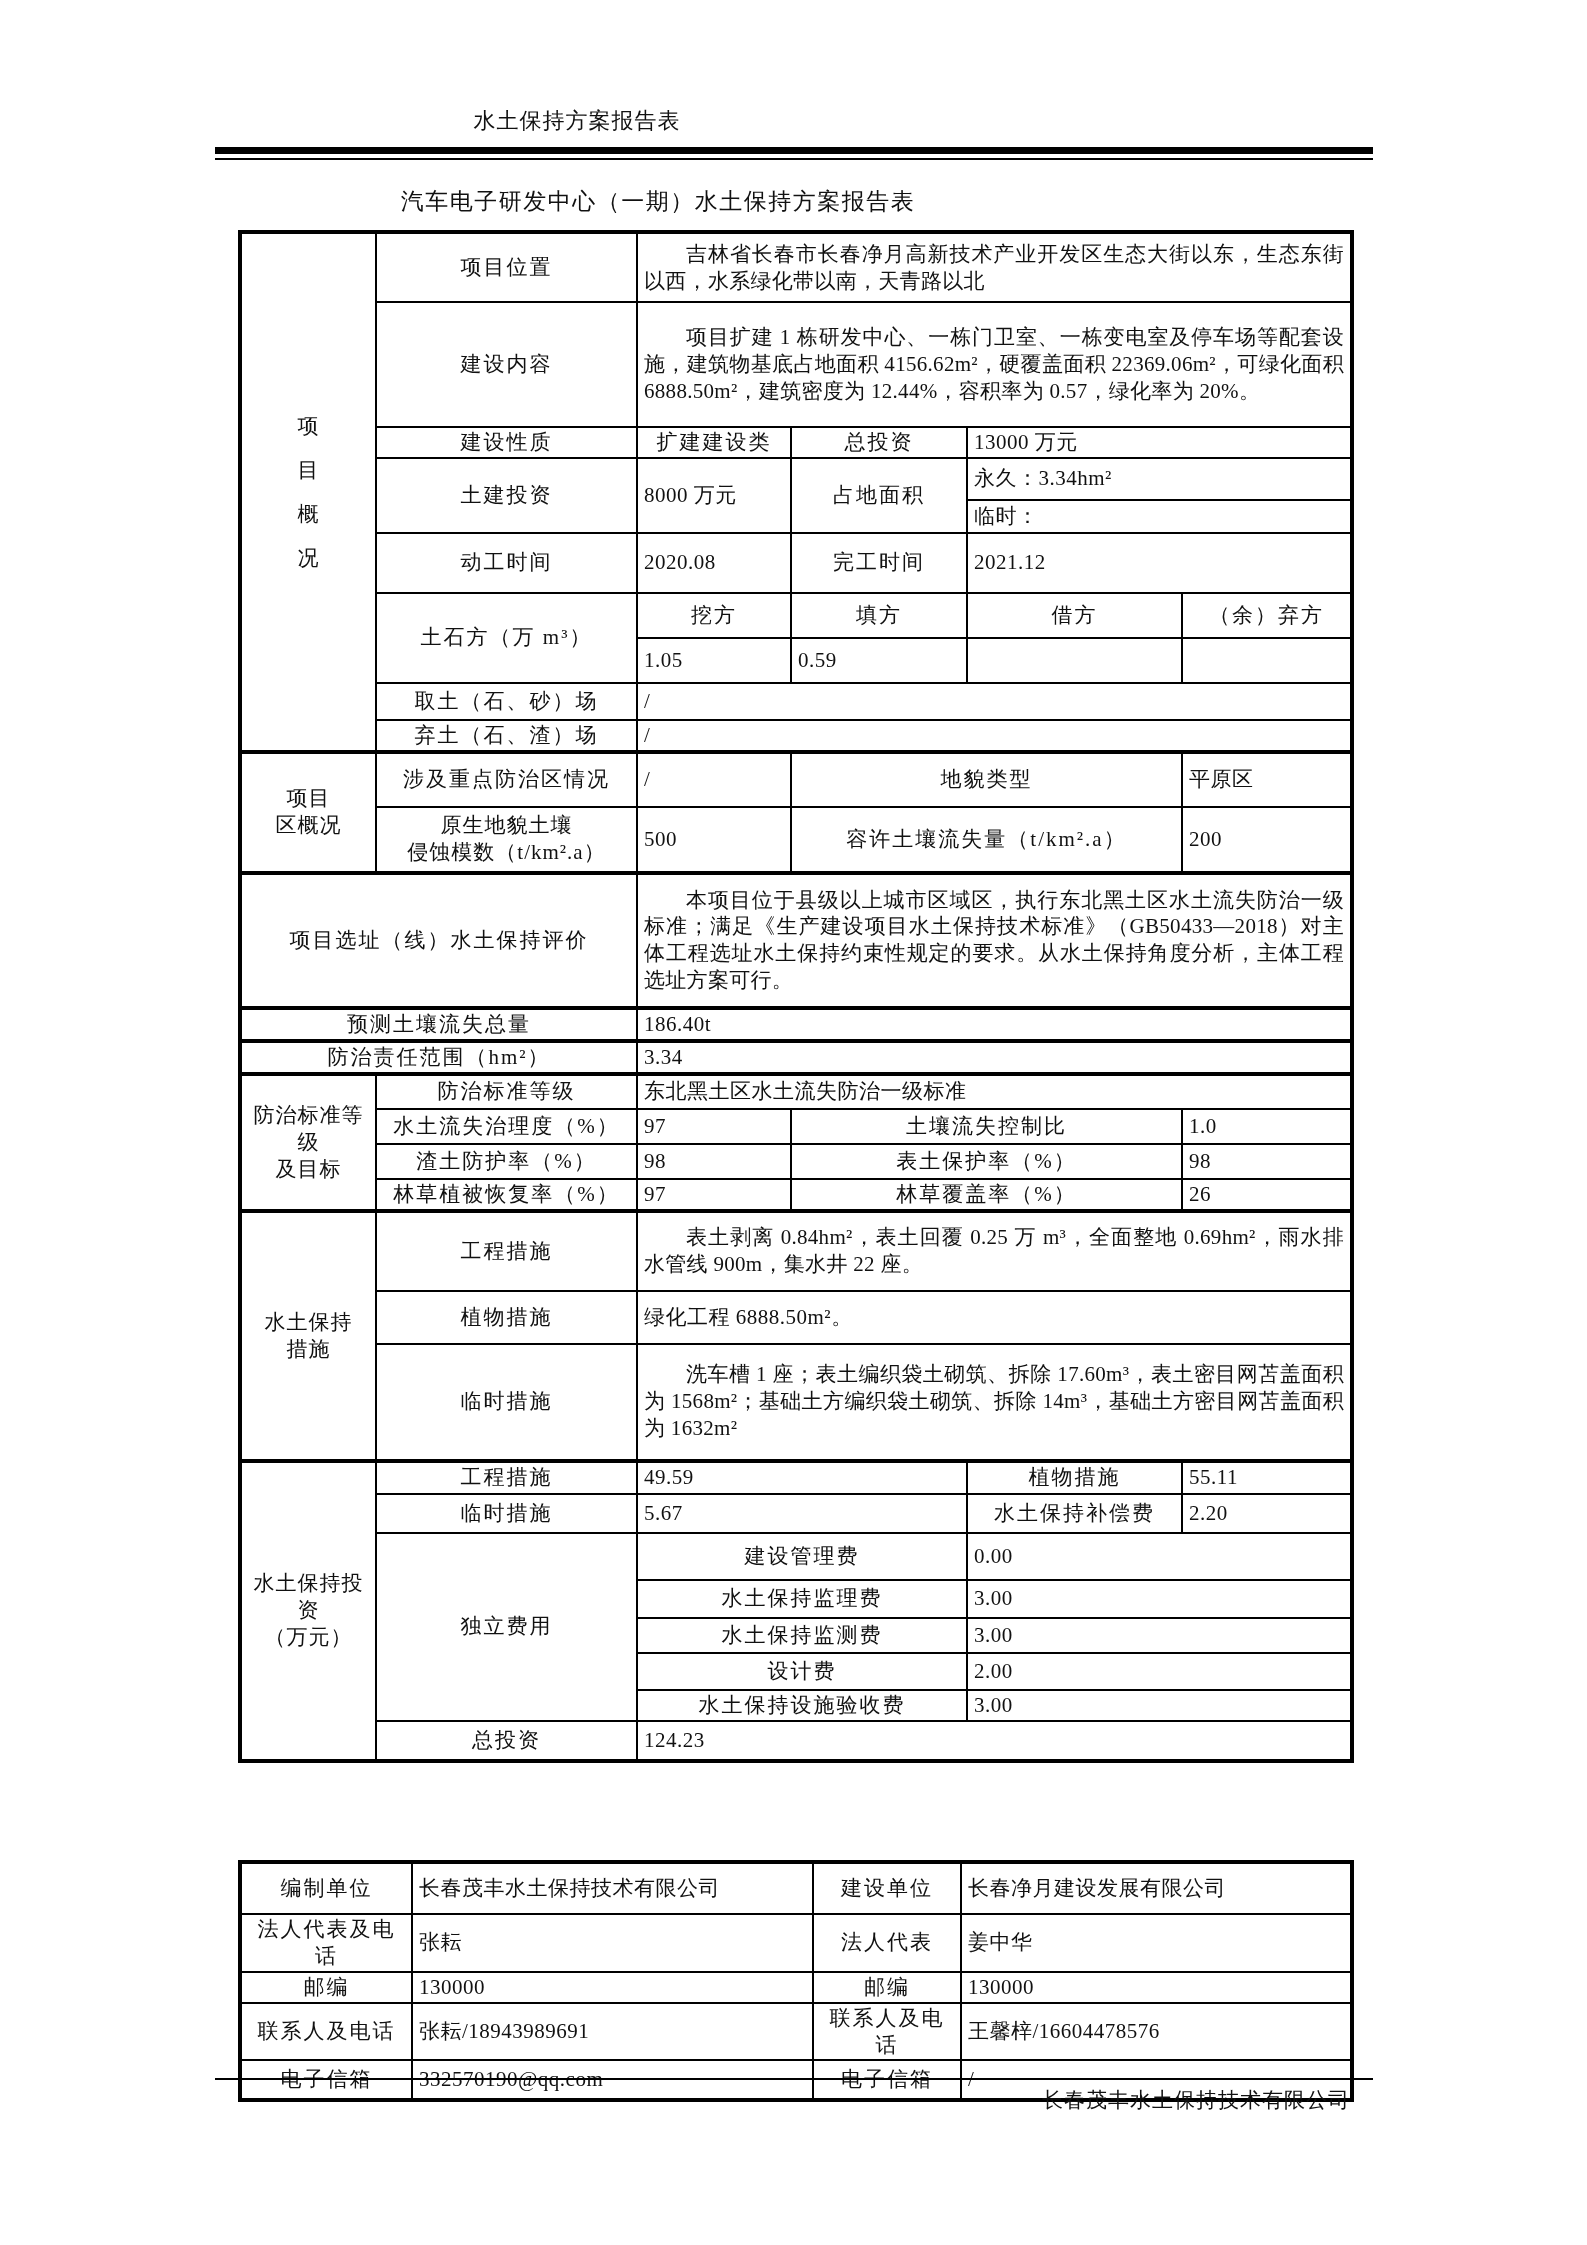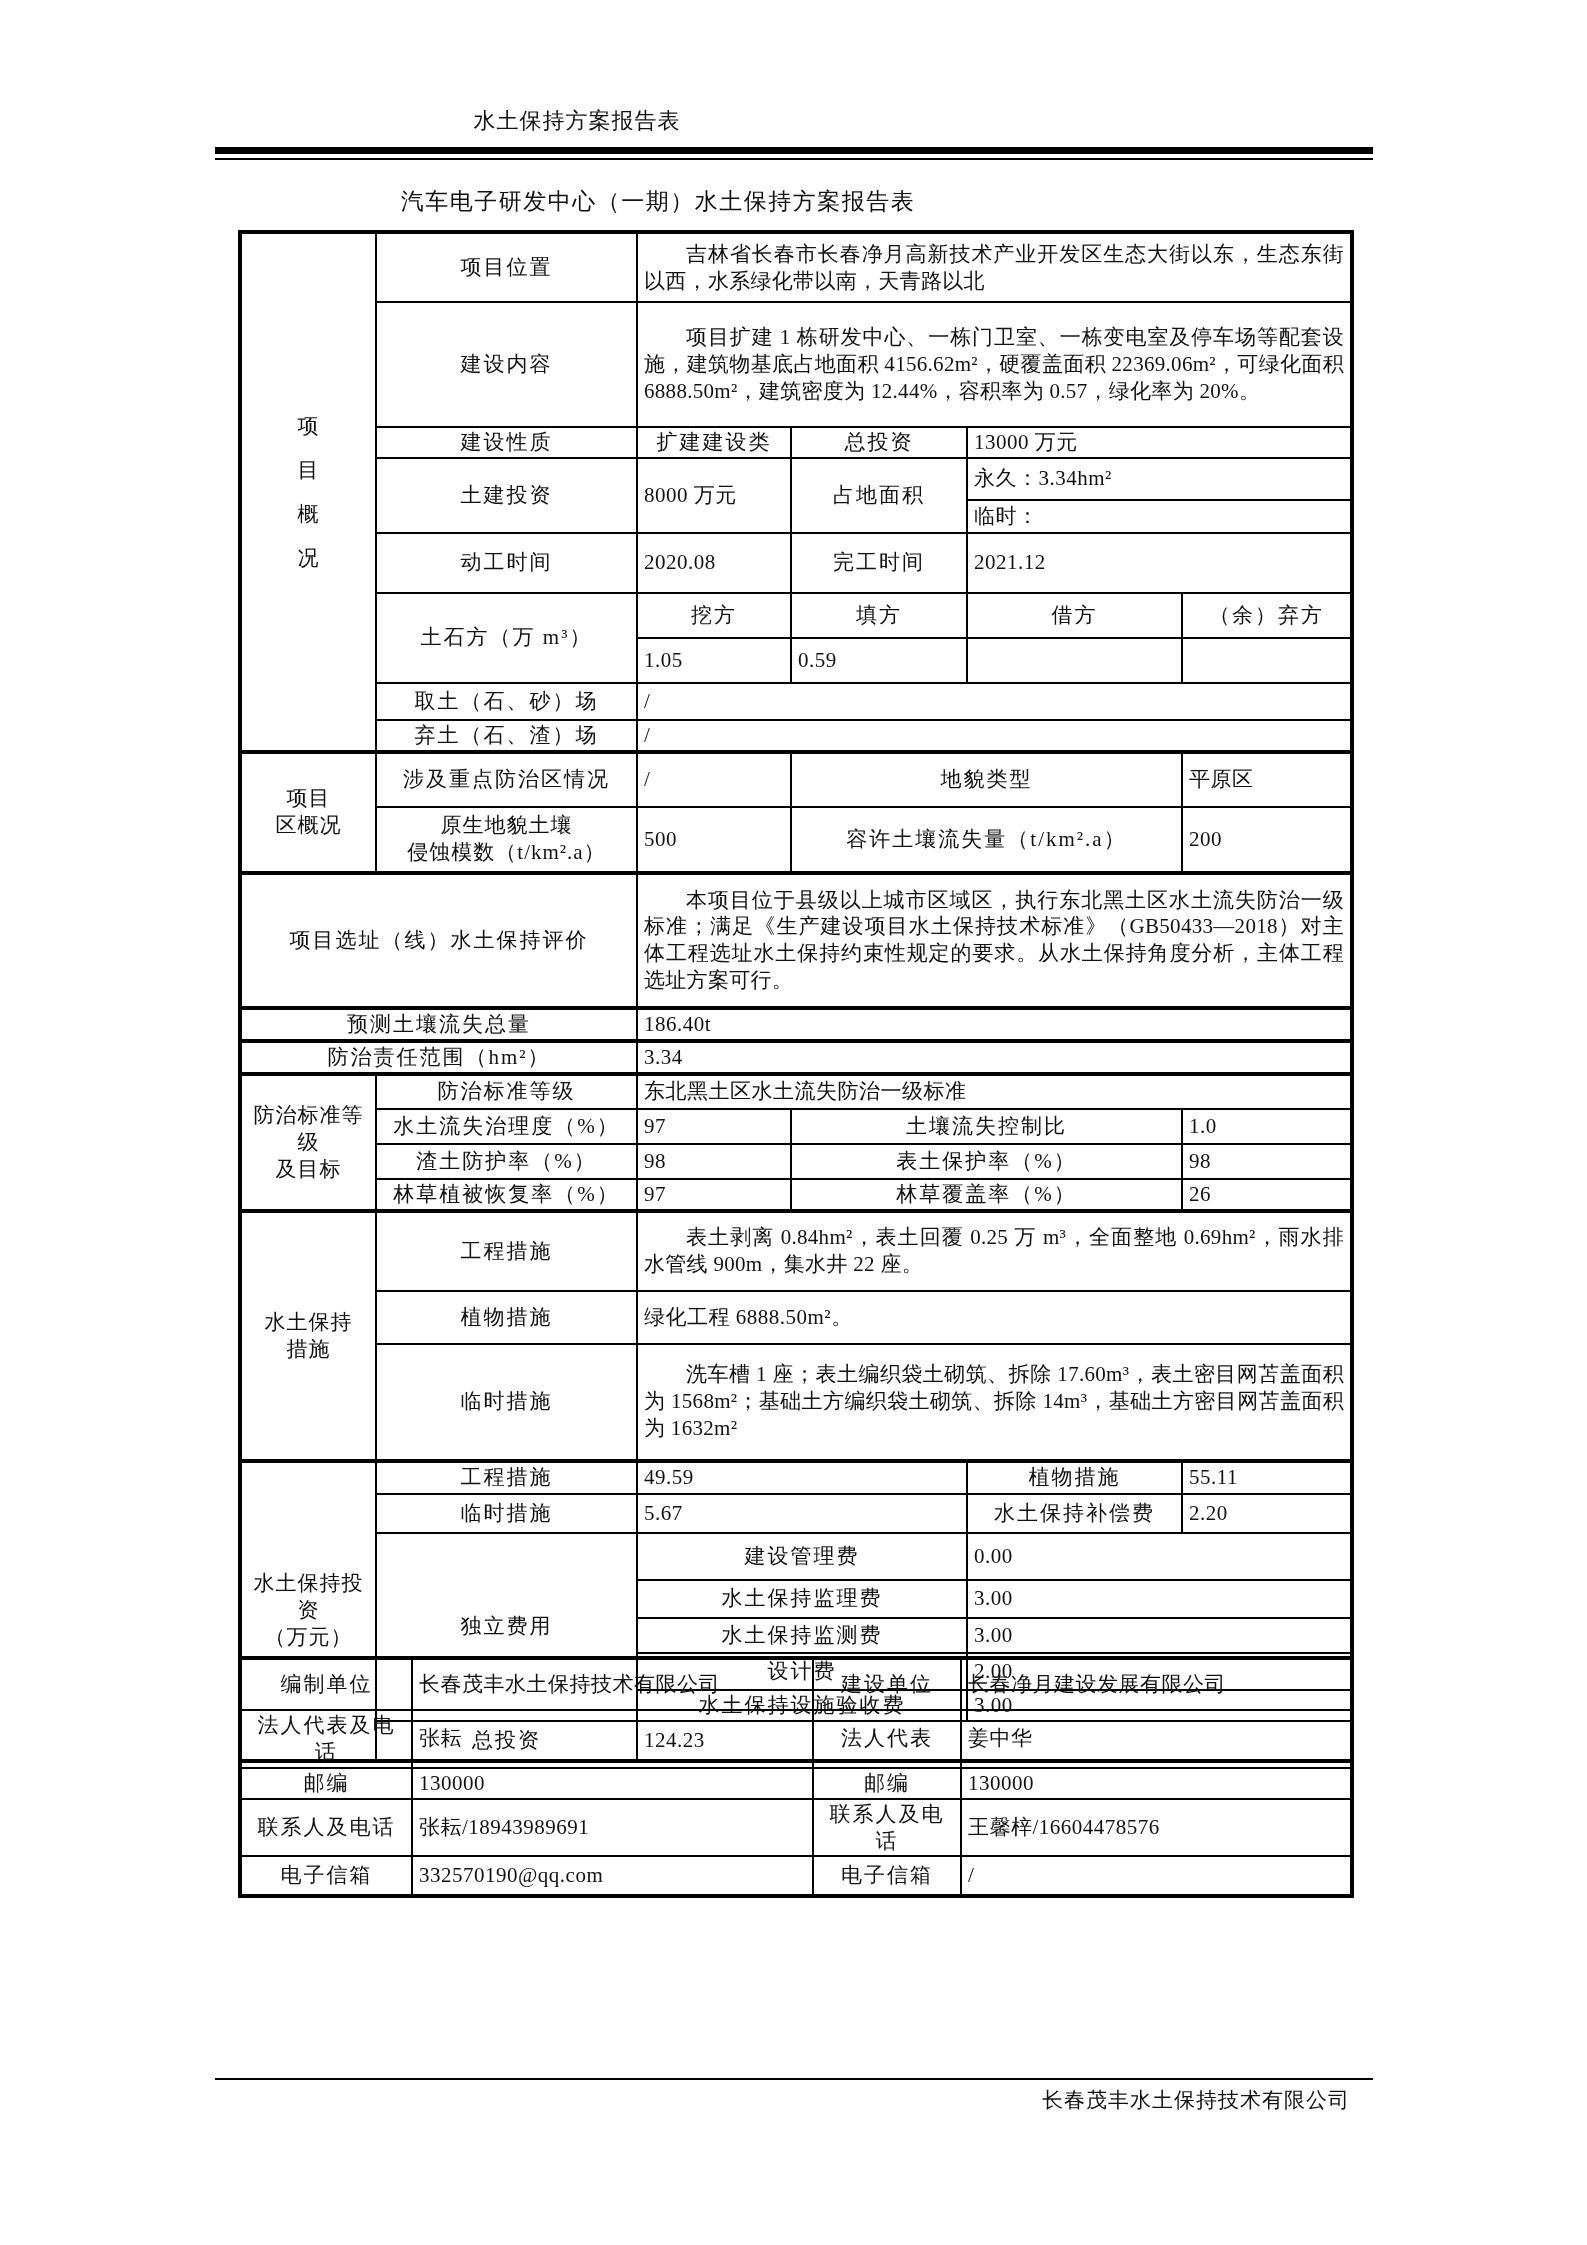--- a/index.html
+++ b/index.html
@@ -18,21 +18,21 @@
   }
   .doc-title{
     position:absolute;left:296px;top:186px;width:724px;
     text-align:center;font-size:23px;letter-spacing:1.5px;
   }
   table.sheet{
     position:absolute;left:238px;top:230px;width:1112px;
     border-collapse:collapse;table-layout:fixed;
     font-size:21px;
   }
-  table.sheet2{top:1656px;}
+  table.sheet2{top:1860px;}
   table.sheet td{
     border:2px solid #000;vertical-align:middle;
     padding:1px 6px;line-height:1.28;overflow:hidden;
   }
   table.sheet{border:4px solid #000;}
   tr.sec td{border-top-width:4px;}
   .lab{text-align:center;letter-spacing:2px;}
   .ctr{text-align:left;letter-spacing:0.5px;}
   .para{text-align:justify;text-indent:2em;line-height:31px;letter-spacing:0.3px;padding:2px 10px;}
   .side{

